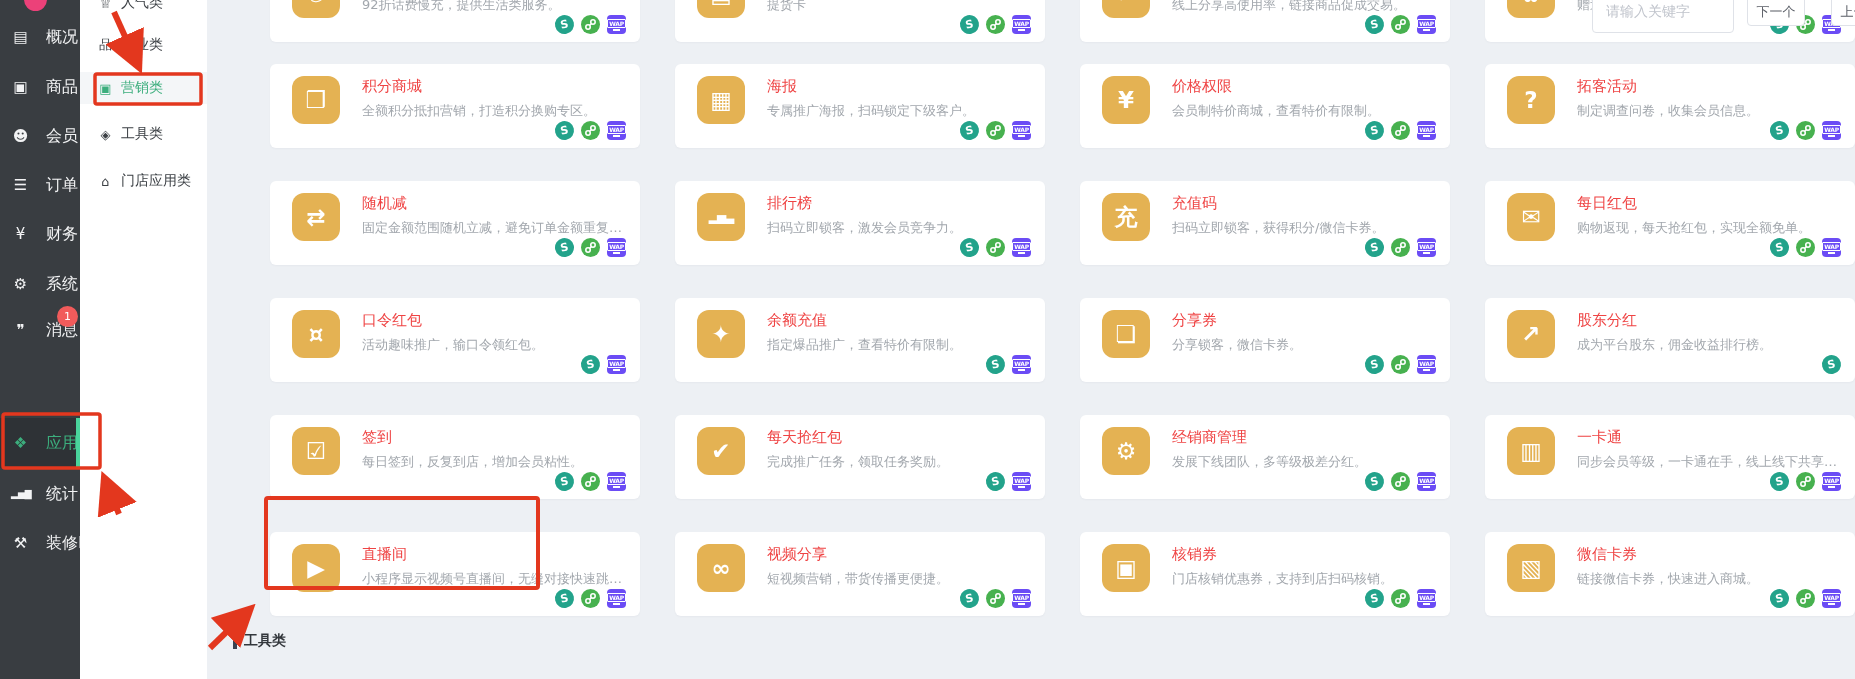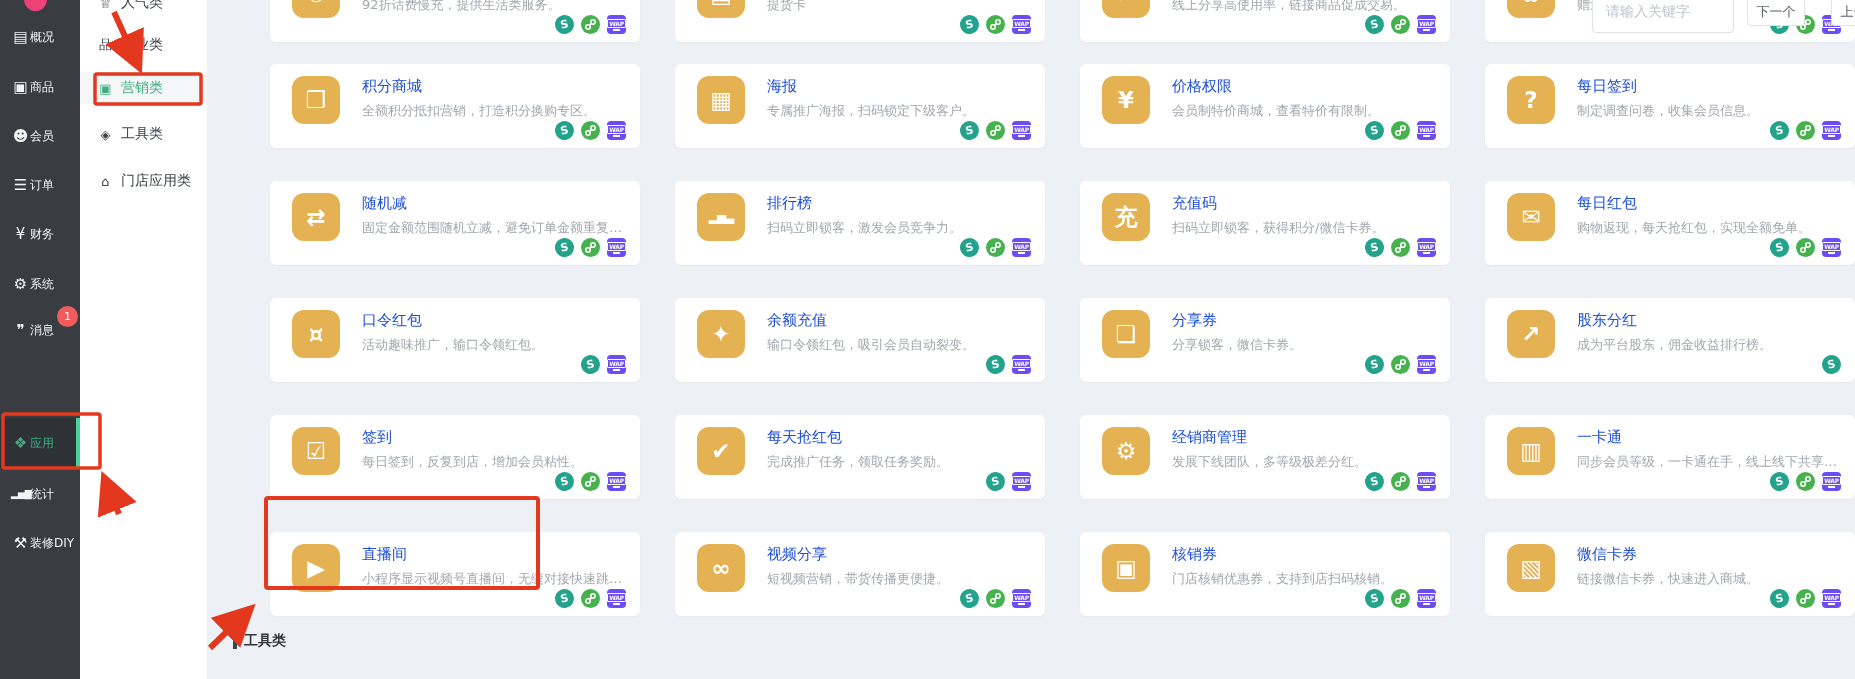--- a/index.html
+++ b/index.html
@@ -4,21 +4,21 @@
 <style>
   html,body{margin:0;padding:0;background:#d8dbe0;}
   *{box-sizing:border-box;font-family:"DejaVu Sans","Liberation Sans",sans-serif;}
   .screen{position:relative;width:1855px;height:679px;overflow:hidden;background:#edf0f4;}
 
   
   .main-sidebar{position:absolute;left:0;top:0;width:80px;height:679px;background:#393d41;z-index:2;}
   .side-item{position:absolute;left:0;width:80px;height:36px;display:flex;align-items:center;
              padding-left:11px;color:#f2f3f4;cursor:pointer;}
   .side-item .ic{width:19px;font-size:15px;text-align:center;flex:0 0 19px;}
-  .side-item .lb{font-size:12px;margin-left:0;white-space:nowrap;}
+  .side-item .lb{font-size:16px;margin-left:16px;white-space:nowrap;}
   .side-item.sel{background:#2e3236;height:50px;color:#3cae7d;}
   .side-item.sel::after{content:"";position:absolute;right:0;top:0;width:4px;height:100%;background:#49d49c;}
   .badge{position:absolute;border-radius:50%;background:#f15b5b;color:#fff;
          display:flex;align-items:center;justify-content:center;font-size:11px;z-index:3;}
   .top-pink{position:absolute;left:24px;top:-12px;width:23px;height:23px;border-radius:50%;background:#ec4179;z-index:3;}
 
   
   .cat-sidebar{position:absolute;left:80px;top:0;width:127px;height:679px;background:#ffffff;z-index:2;}
   .cat-item{position:absolute;left:0;width:127px;height:32px;display:flex;align-items:center;
             padding-left:17px;color:#3c4045;cursor:pointer;}
@@ -26,21 +26,21 @@
   .cat-item .lb{font-size:14px;margin-left:7px;white-space:nowrap;font-weight:500;}
   .cat-item.sel{background:#f4f6f8;color:#3cae7d;}
 
   
   .card{position:absolute;width:370px;height:84px;background:#fff;border-radius:6px;
         box-shadow:0 1px 2px rgba(40,50,70,.04);cursor:pointer;z-index:1;}
   .card .app-ic{position:absolute;left:22px;top:12px;width:48px;height:48px;border-radius:12px;
         background:#e4b253;color:#fff;display:flex;align-items:center;justify-content:center;
         font-size:23px;font-weight:bold;}
   .card .app-ic.small{font-size:12px;letter-spacing:-1px;}
-  .card .ttl{position:absolute;left:92px;top:13px;font-size:15px;color:#1d4ed8;white-space:nowrap;}
+  .card .ttl{position:absolute;left:92px;top:13px;font-size:15px;color:#ef4444;white-space:nowrap;}
   .card .dsc{position:absolute;left:92px;top:38px;font-size:13px;color:#a2a7ad;white-space:nowrap;
              max-width:262px;overflow:hidden;text-overflow:ellipsis;}
   .plats{position:absolute;right:14px;bottom:8px;display:flex;gap:7px;align-items:center;}
   .mini{width:19px;height:19px;border-radius:50%;display:flex;align-items:center;justify-content:center;}
   .mini.mp{background:#23a38b;color:#fff;font-size:11px;font-weight:bold;transform:rotate(-12deg);}
   .mini.lk{background:#47b14f;}
   .mini.wap{border-radius:4px;background:#6b4cf5;flex-direction:column;color:#fff;}
   .mini.wap .t{font-size:6px;font-weight:bold;line-height:7px;letter-spacing:-.3px;border:1px solid #fff;
                border-radius:1px;padding:0 1px;}
   .mini.wap .s{width:7px;height:2px;background:#fff;margin-top:1px;}
@@ -266,21 +266,21 @@
             </svg>
           </span>
           <span class="mini wap">
             <span class="t">WAP</span>
             <span class="s"></span>
           </span>
         </div>
   </div>
       <div class="card" style="left: 1485px; top: 64px;">
     <div class="app-ic">?</div>
-    <div class="ttl">每日签到</div>
+    <div class="ttl">拓客活动</div>
     <div class="dsc">制定调查问卷，收集会员信息。</div>
     <div class="plats">
           <span class="mini mp">S</span>
           <span class="mini lk">
             <svg width="13" height="13" viewBox="0 0 20 20" fill="none" stroke="#fff" stroke-width="2.4">
               <circle cx="6.2" cy="13.8" r="3.4"></circle>
               <circle cx="13.8" cy="6.2" r="3.4"></circle>
               <path d="M8.4 11.6 L11.6 8.4"></path>
             </svg>
           </span>
@@ -374,21 +374,21 @@
           <span class="mini mp">S</span>
           <span class="mini wap">
             <span class="t">WAP</span>
             <span class="s"></span>
           </span>
         </div>
   </div>
       <div class="card" style="left: 675px; top: 298px;">
     <div class="app-ic">✦</div>
     <div class="ttl">余额充值</div>
-    <div class="dsc">输口令领红包，吸引会员自动裂变。</div>
+    <div class="dsc">指定爆品推广，查看特价有限制。</div>
     <div class="plats">
           <span class="mini mp">S</span>
           <span class="mini wap">
             <span class="t">WAP</span>
             <span class="s"></span>
           </span>
         </div>
   </div>
       <div class="card" style="left: 1080px; top: 298px;">
     <div class="app-ic">❏</div>

